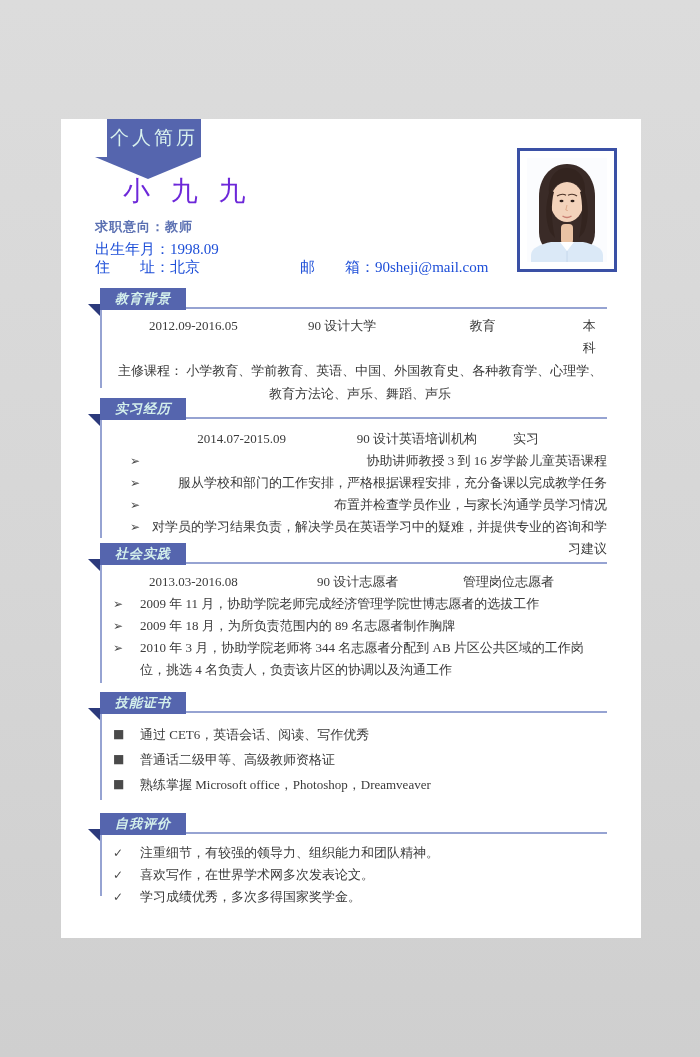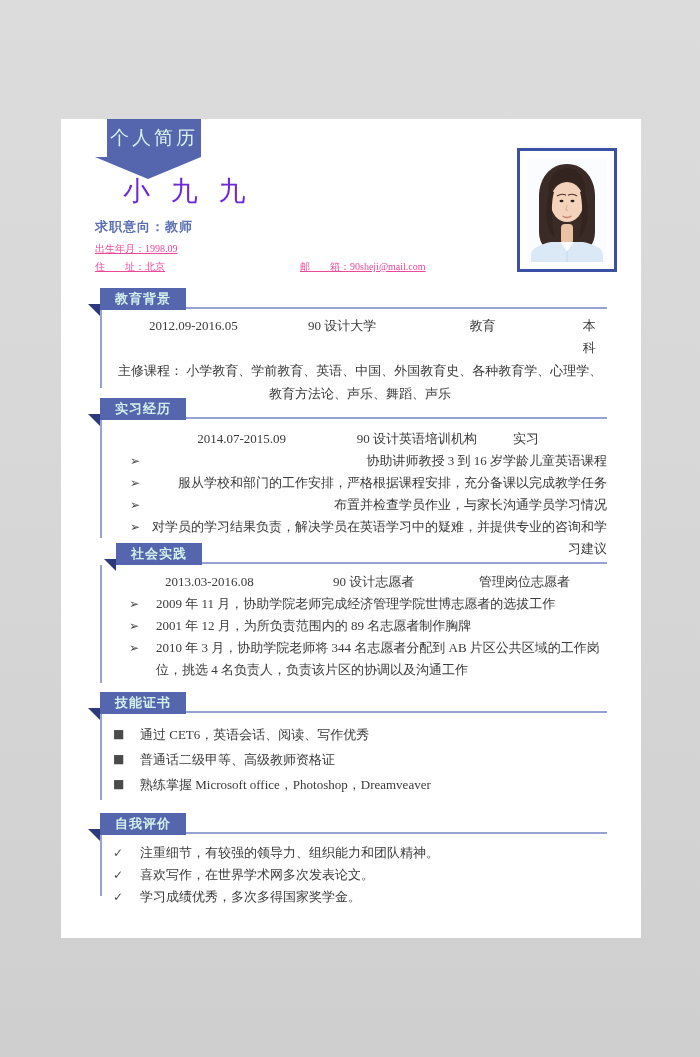--- a/index.html
+++ b/index.html
@@ -25,33 +25,33 @@
     clip-path:polygon(0 0,100% 0,50% 100%); }
   .name {
     position:absolute; left:34px; top:54px; font-size:27px;
     color:#6d28d9; letter-spacing:7px; font-weight:normal;margin-left:28px;
   }
   .intention {
     position:absolute; left:34px; top:99px; font-size:13px;
     color:#5b70b2; font-weight:bold; letter-spacing:1px;
   }
   .contact { position:absolute; left:34px; top:121px; width:430px;
-    font-size:10px; color:#ec4899;text-decoration:underline; }
+    font-size:15px; color:#1d4ed8; }
   .contact .crow { display:flex; height:18px; line-height:18px; }
   .contact .c-left  { width:205px; }
   .contact .c-right { flex:1; }
   
   .photo-frame {
     position:absolute; left:456px; top:29px; width:100px; height:124px;
     border:3px solid #3a50a5; background:#ffffff; padding:7px;
   }
   .photo-frame svg { display:block; width:80px; height:104px; }
   
   .section { position:absolute; left:39px; width:507px; }
-  .sec-head { position:relative; height:22px; }
+  .sec-head { position:relative; height:22px;font-style:italic; }
   .sec-label {
     position:relative; z-index:2; width:86px; height:22px;
     background:#5565ae; color:#d4f0ec;
     font-family:"Liberation Sans","DejaVu Sans",sans-serif;
     font-size:13px; font-weight:bold; letter-spacing:1px;
     display:flex; align-items:center; justify-content:center;
   }
   .sec-fold {
     position:absolute; z-index:1; left:-12px; top:16px; width:12px; height:12px;
     background:#2c3a7c; clip-path:polygon(0 0,100% 0,100% 100%);
@@ -162,41 +162,41 @@
           <span class="btext">布置并检查学员作业，与家长沟通学员学习情况</span>
           </div>
         <div class="bitem">
           <span class="bmark">➢</span>
           <span class="btext">对学员的学习结果负责，解决学员在英语学习中的疑难，并提供专业的咨询和学习建议</span>
           </div>
       </div>
     </div>
   </div>
 
-  <div class="section" style="top:424px;padding-left:16px;">
+  <div class="section" style="top:424px;">
     <div class="sec-head">
       <div class="sec-label">社会实践</div>
       <div class="sec-fold"></div>
       <div class="sec-rule"></div>
     </div>
     <div class="sec-vline" style="height:118px;"></div>
     <div class="sec-body" style="padding-top:6px;">
       <div class="cols">
         <span class="w132">2013.03-2016.08</span>
         <span class="w110">90 设计志愿者</span>
         <span>管理岗位志愿者</span>
       </div>
       <div class="blist">
         <div class="bitem">
           <span class="bmark">➢</span>
           <span class="btext">2009 年 11 月，协助学院老师完成经济管理学院世博志愿者的选拔工作</span>
           </div>
         <div class="bitem">
           <span class="bmark">➢</span>
-          <span class="btext">2001 年 12 月，为所负责范围内的 89 名志愿者制作胸牌</span>
+          <span class="btext">2009 年 18 月，为所负责范围内的 89 名志愿者制作胸牌</span>
           </div>
         <div class="bitem">
           <span class="bmark">➢</span>
           <span class="btext">2010 年 3 月，协助学院老师将 344 名志愿者分配到 AB 片区公共区域的工作岗位，挑选 4 名负责人，负责该片区的协调以及沟通工作</span>
           </div>
       </div>
     </div>
   </div>
 
   <div class="section" style="top:573px;">

